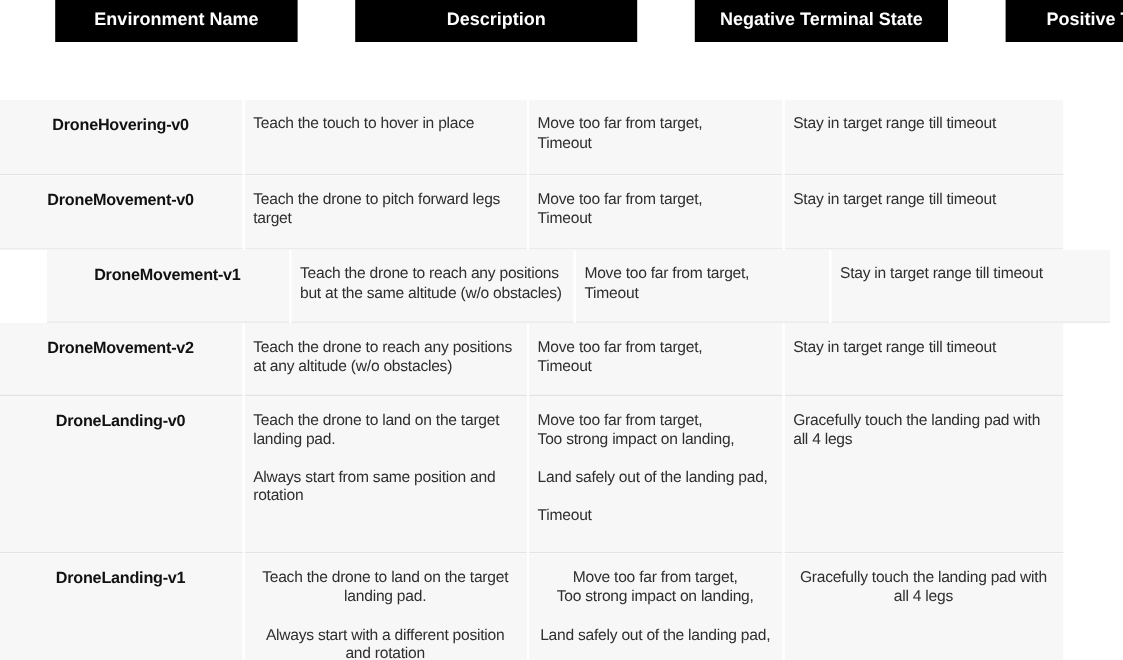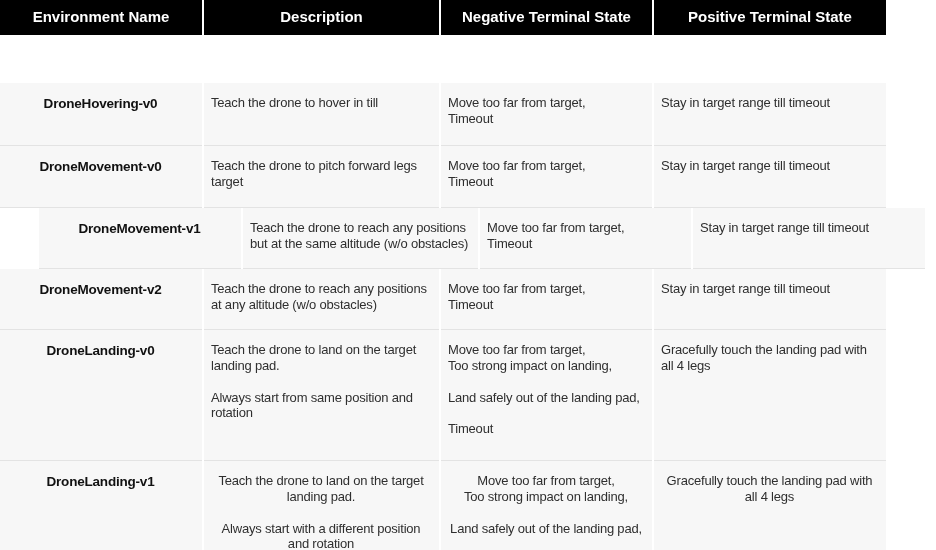--- a/index.html
+++ b/index.html
@@ -50,20 +50,21 @@
     color: var(--header-text, #ffffff);
     font-weight: 700;
     font-size: 15px;
     letter-spacing: 0;
     border-bottom: none;
     padding: 0;
     display: flex;
     align-items: center;
     justify-content: center;
     white-space: nowrap;
+    margin-left: 46px;
   }
   .name-cell {
     text-align: center;
     font-weight: 700;
     font-size: 13.5px;
     color: var(--name-text, #111111);
     white-space: normal;
     padding-top: 13px;
   }
   
@@ -78,21 +79,21 @@
 <div class="tbl">
   <div class="row header-row" id="header-row">
       <div class="cell c0">Environment Name</div>
       <div class="cell c1">Description</div>
       <div class="cell c2">Negative Terminal State</div>
       <div class="cell c3">Positive Terminal State</div>
     </div>
   <div id="body-rows">
       <div class="row" style="height: 63px; margin-top: 48px;">
         <div class="cell c0 name-cell">DroneHovering-v0</div>
-        <div class="cell c1">Teach the drone to hover in till</div>
+        <div class="cell c1">Teach the touch to hover in place</div>
         <div class="cell c2">Move too far from target,
 Timeout</div>
         <div class="cell c3">Stay in target range till timeout</div>
       </div>
       <div class="row" style="height: 62px;">
         <div class="cell c0 name-cell">DroneMovement-v0</div>
         <div class="cell c1">Teach the drone to pitch forward legs target</div>
         <div class="cell c2">Move too far from target,
 Timeout</div>
         <div class="cell c3">Stay in target range till timeout</div>

